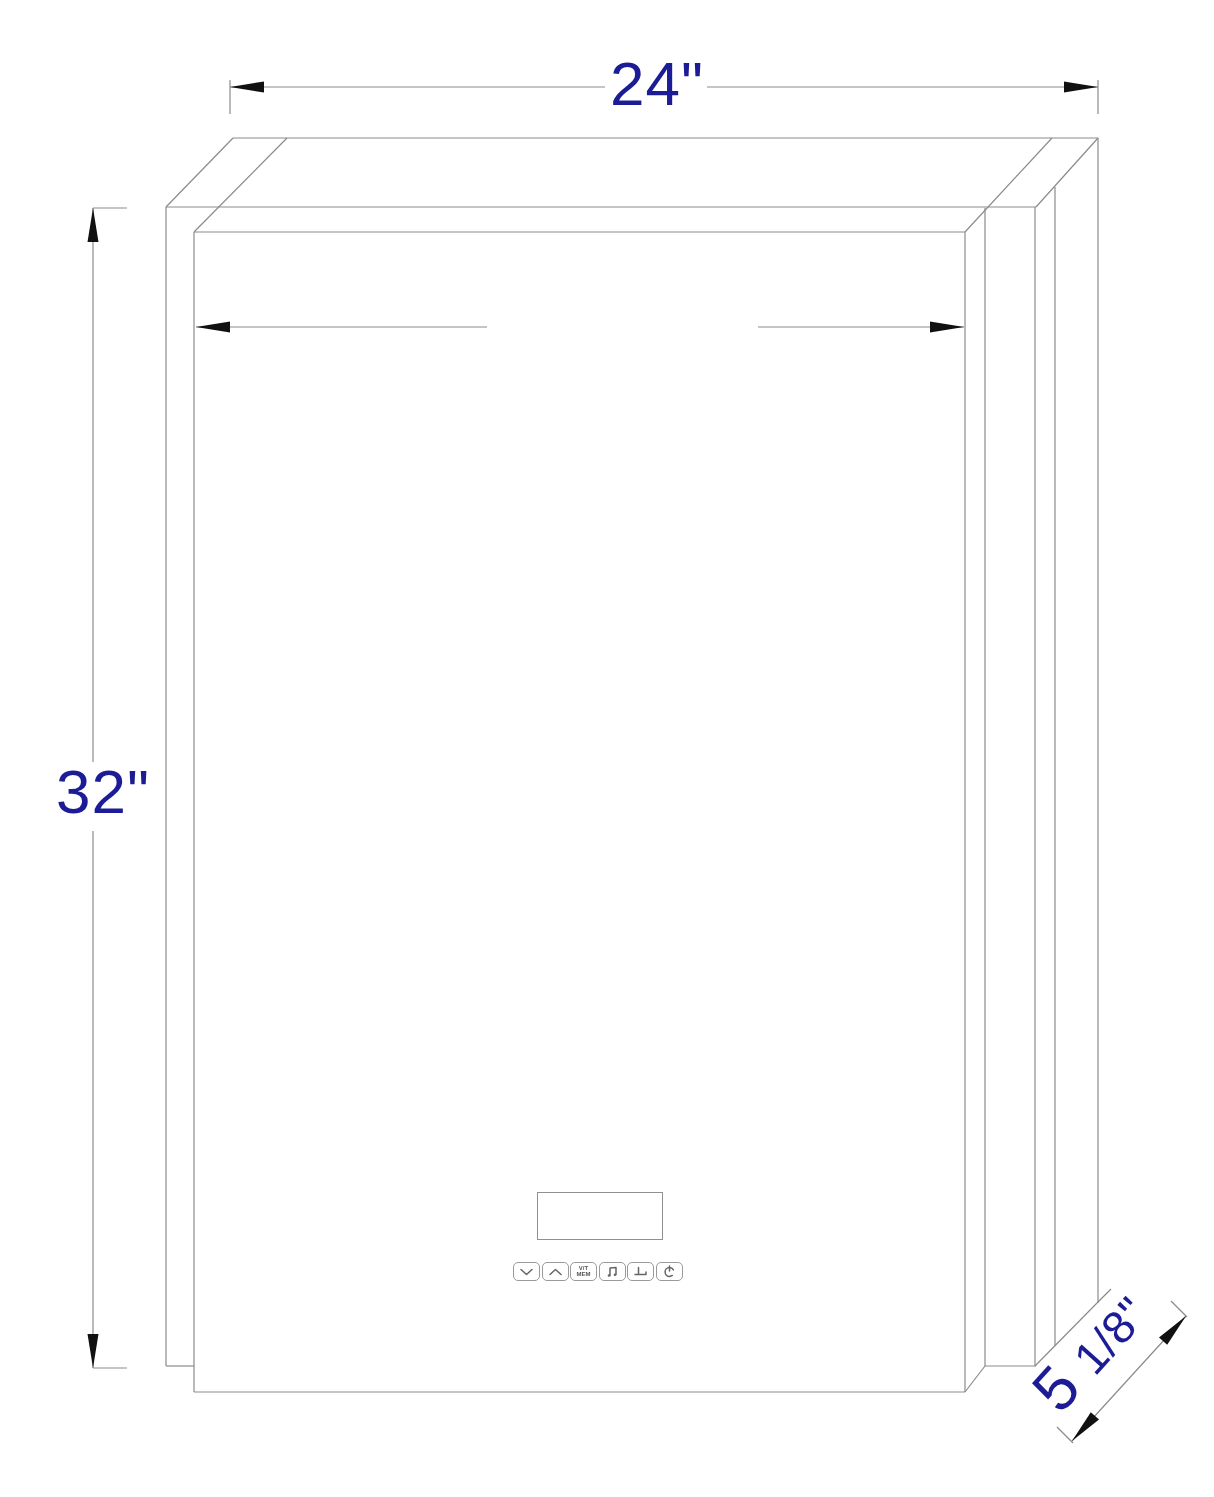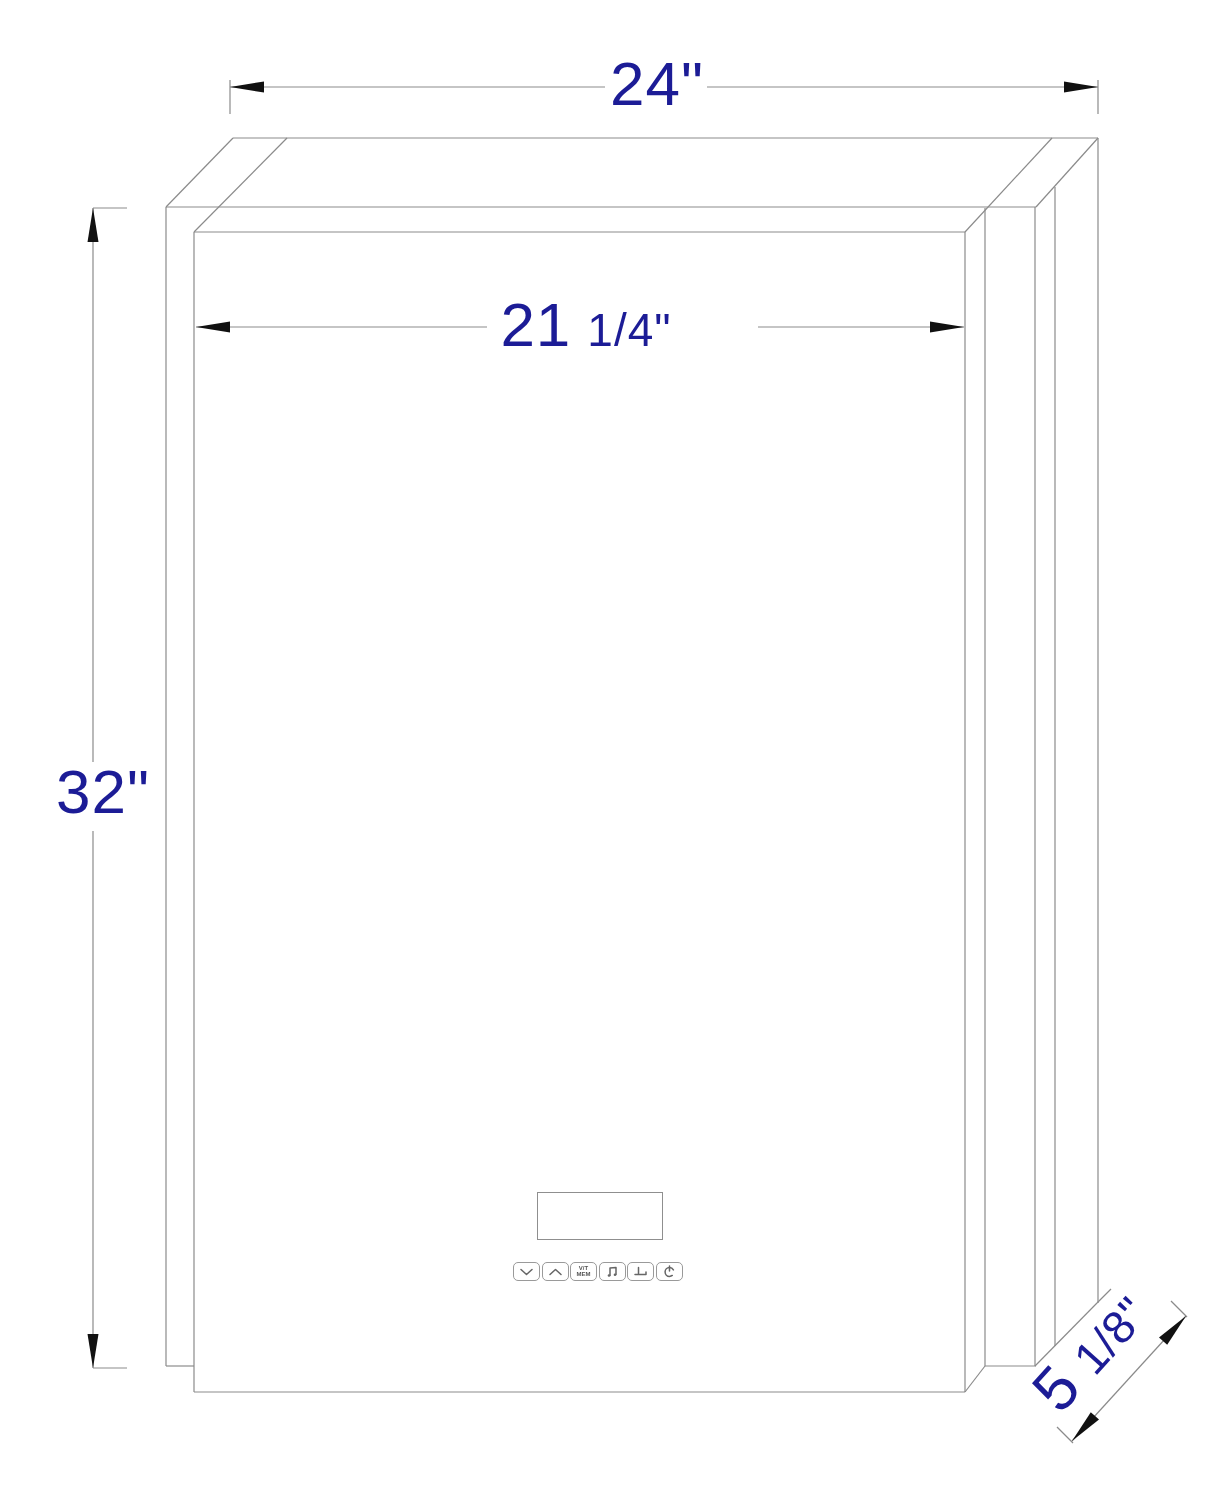--- a/index.html
+++ b/index.html
@@ -114,24 +114,20 @@
       </g>
       <polygon class="arrow" points="1186,1316 1167.2,1344.8 1159,1337.4"></polygon>
       <polygon class="arrow" points="1072,1441 1099,1419.6 1090.8,1412.2"></polygon>
     </g>
   </svg>
 
   <div class="dim-label center" style="left:657px;top:84px;">
     <span class="big">24"</span>
   </div>
 
-  <div class="dim-label center" style="left:586px;top:325px;">
-    <span class="big">21</span>
-    <span class="frac">1/4"</span>
-  </div>
 
   <div class="dim-label center" style="left:103px;top:792px;">
     <span class="big">32"</span>
   </div>
 
   <div class="dim-label rotated" style="left:1090px;top:1351px;">
     <span class="big">5</span>
     <span class="frac">1/8"</span>
   </div>
 

